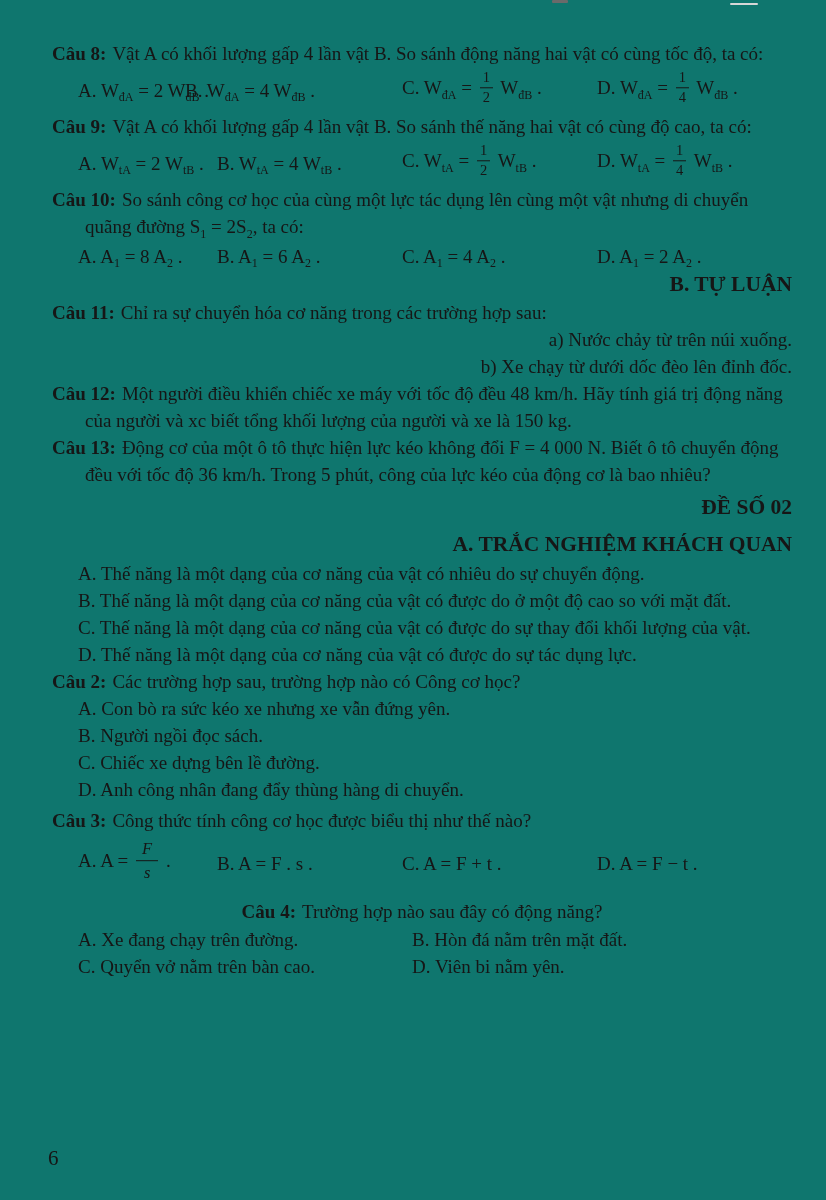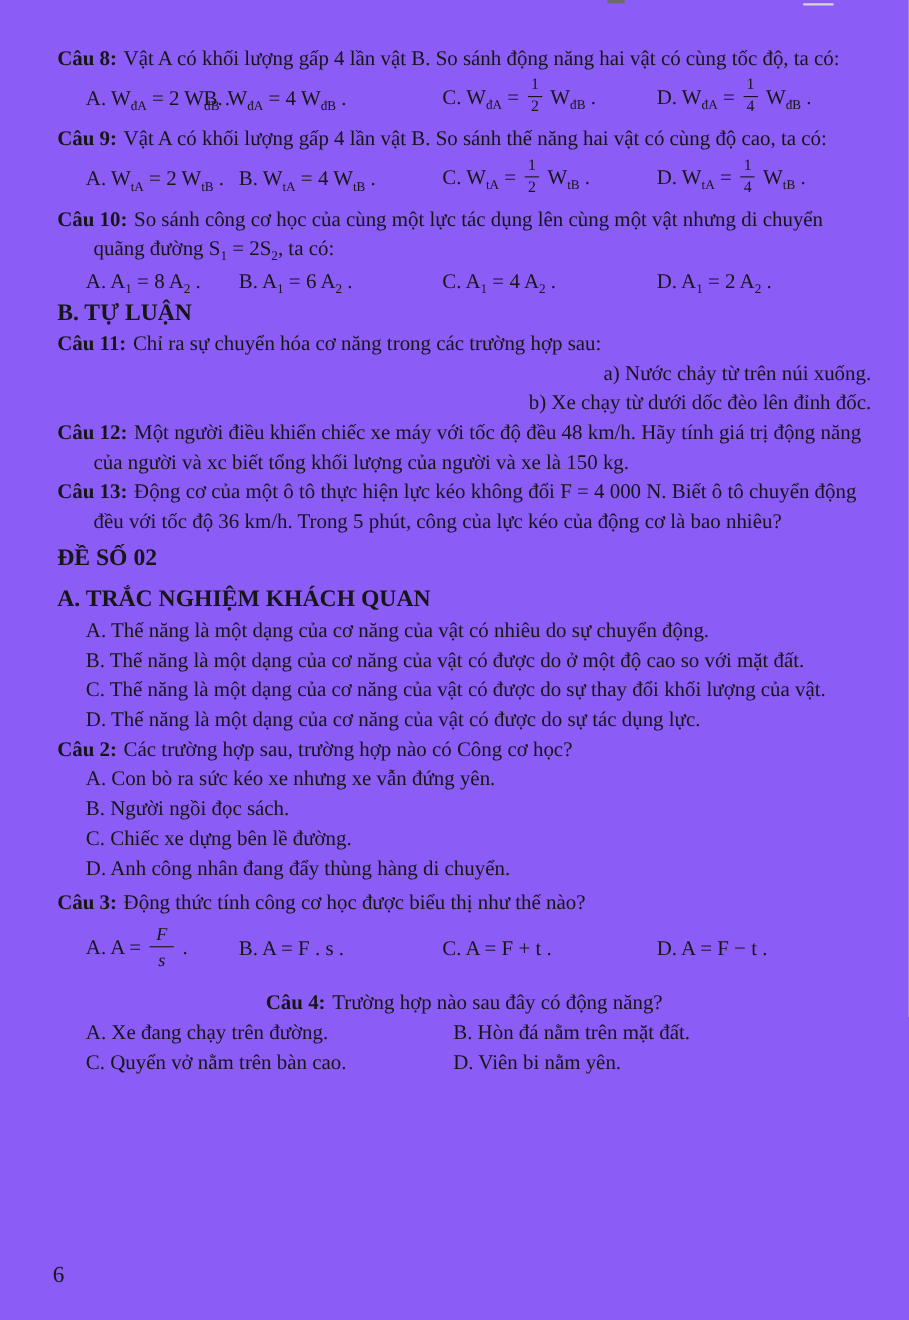--- a/index.html
+++ b/index.html
@@ -2,35 +2,35 @@
 <html><head>
 <meta charset="utf-8">
 <style>
   html,body { margin:0; padding:0; }
   body {
     width:826px; height:1200px;
     background:#ffffff;
     font-family:"Liberation Serif","DejaVu Serif",serif;
     color:#161616;
   }
-  .page { position:relative; width:826px; height:1200px; overflow:hidden; background:#8b5cf6; }
+  .page { position:relative; width:826px; height:1200px; overflow:hidden; background:#0f766e; }
   .scan-mark-1 { position:absolute; left:552px; top:0; width:16px; height:3px; background:#6a6a6a; border-radius:1px; }
   .scan-mark-2 { position:absolute; left:730px; top:3px; width:28px; height:2px; background:#d6d6d6; border-radius:1px; }
   .content { position:absolute; left:52px; top:40px; width:740px; font-size:19px; line-height:27px; }
 
   .q { margin:0; padding-left:33px; text-indent:-33px; }
   .q b { margin-right:6px; }
   .q.mt4 { margin-top:4px; }
   .q.mt6 { margin-top:6px;text-align:center; }
 
   .optline { margin:0; padding-left:26px; }
   .optline.hang { padding-left:61px; text-indent:-35px; }
   .subline { margin:0; padding-left:33px;text-align:right; }
 
-  .h { text-align:left; font-weight:bold; font-size:21.5px; line-height:30px; margin:0; }
+  .h { text-align:right; font-weight:bold; font-size:21.5px; line-height:30px; margin:0; }
   .h.mt4 { margin-top:4px; }
   .h.mt6 { margin-top:6px; line-height:32px; }
 
   
   .frow { position:relative; height:46px; }
   .frow .opt, .row4 .opt, .tworow .opt {
     position:absolute; top:50%; transform:translateY(-50%); white-space:nowrap;
   }
   .row4 { position:relative; height:27px; }
   .row4.mt2 { margin-top:2px; }
@@ -106,21 +106,21 @@
     <p class="optline">B. Thế năng là một dạng của cơ năng của vật có được do ở một độ cao so với mặt đất.</p>
     <p class="optline hang">C. Thế năng là một dạng của cơ năng của vật có được do sự thay đổi khối lượng của vật.</p>
     <p class="optline">D. Thế năng là một dạng của cơ năng của vật có được do sự tác dụng lực.</p>
 
     <p class="q"><b>Câu 2:</b><span>Các trường hợp sau, trường hợp nào có Công cơ học?</span></p>
     <p class="optline">A. Con bò ra sức kéo xe nhưng xe vẫn đứng yên.</p>
     <p class="optline">B. Người ngồi đọc sách.</p>
     <p class="optline">C. Chiếc xe dựng bên lề đường.</p>
     <p class="optline">D. Anh công nhân đang đẩy thùng hàng di chuyển.</p>
 
-    <p class="q mt4"><b>Câu 3:</b><span>Động thức tính công cơ học được biểu thị như thế nào?</span></p>
+    <p class="q mt4"><b>Câu 3:</b><span>Công thức tính công cơ học được biểu thị như thế nào?</span></p>
     <div class="frow big">
       <span class="opt colA">A. A = <span class="frac it"><span class="num">F</span><span class="den">s</span></span> .</span>
       <span class="opt colB">B. A = F . s .</span>
       <span class="opt colC">C. A = F + t .</span>
       <span class="opt colD">D. A = F − t .</span>
     </div>
 
     <p class="q mt6"><b>Câu 4:</b><span>Trường hợp nào sau đây có động năng?</span></p>
     <div class="tworow">
       <span class="opt colA">A. Xe đang chạy trên đường.</span>

